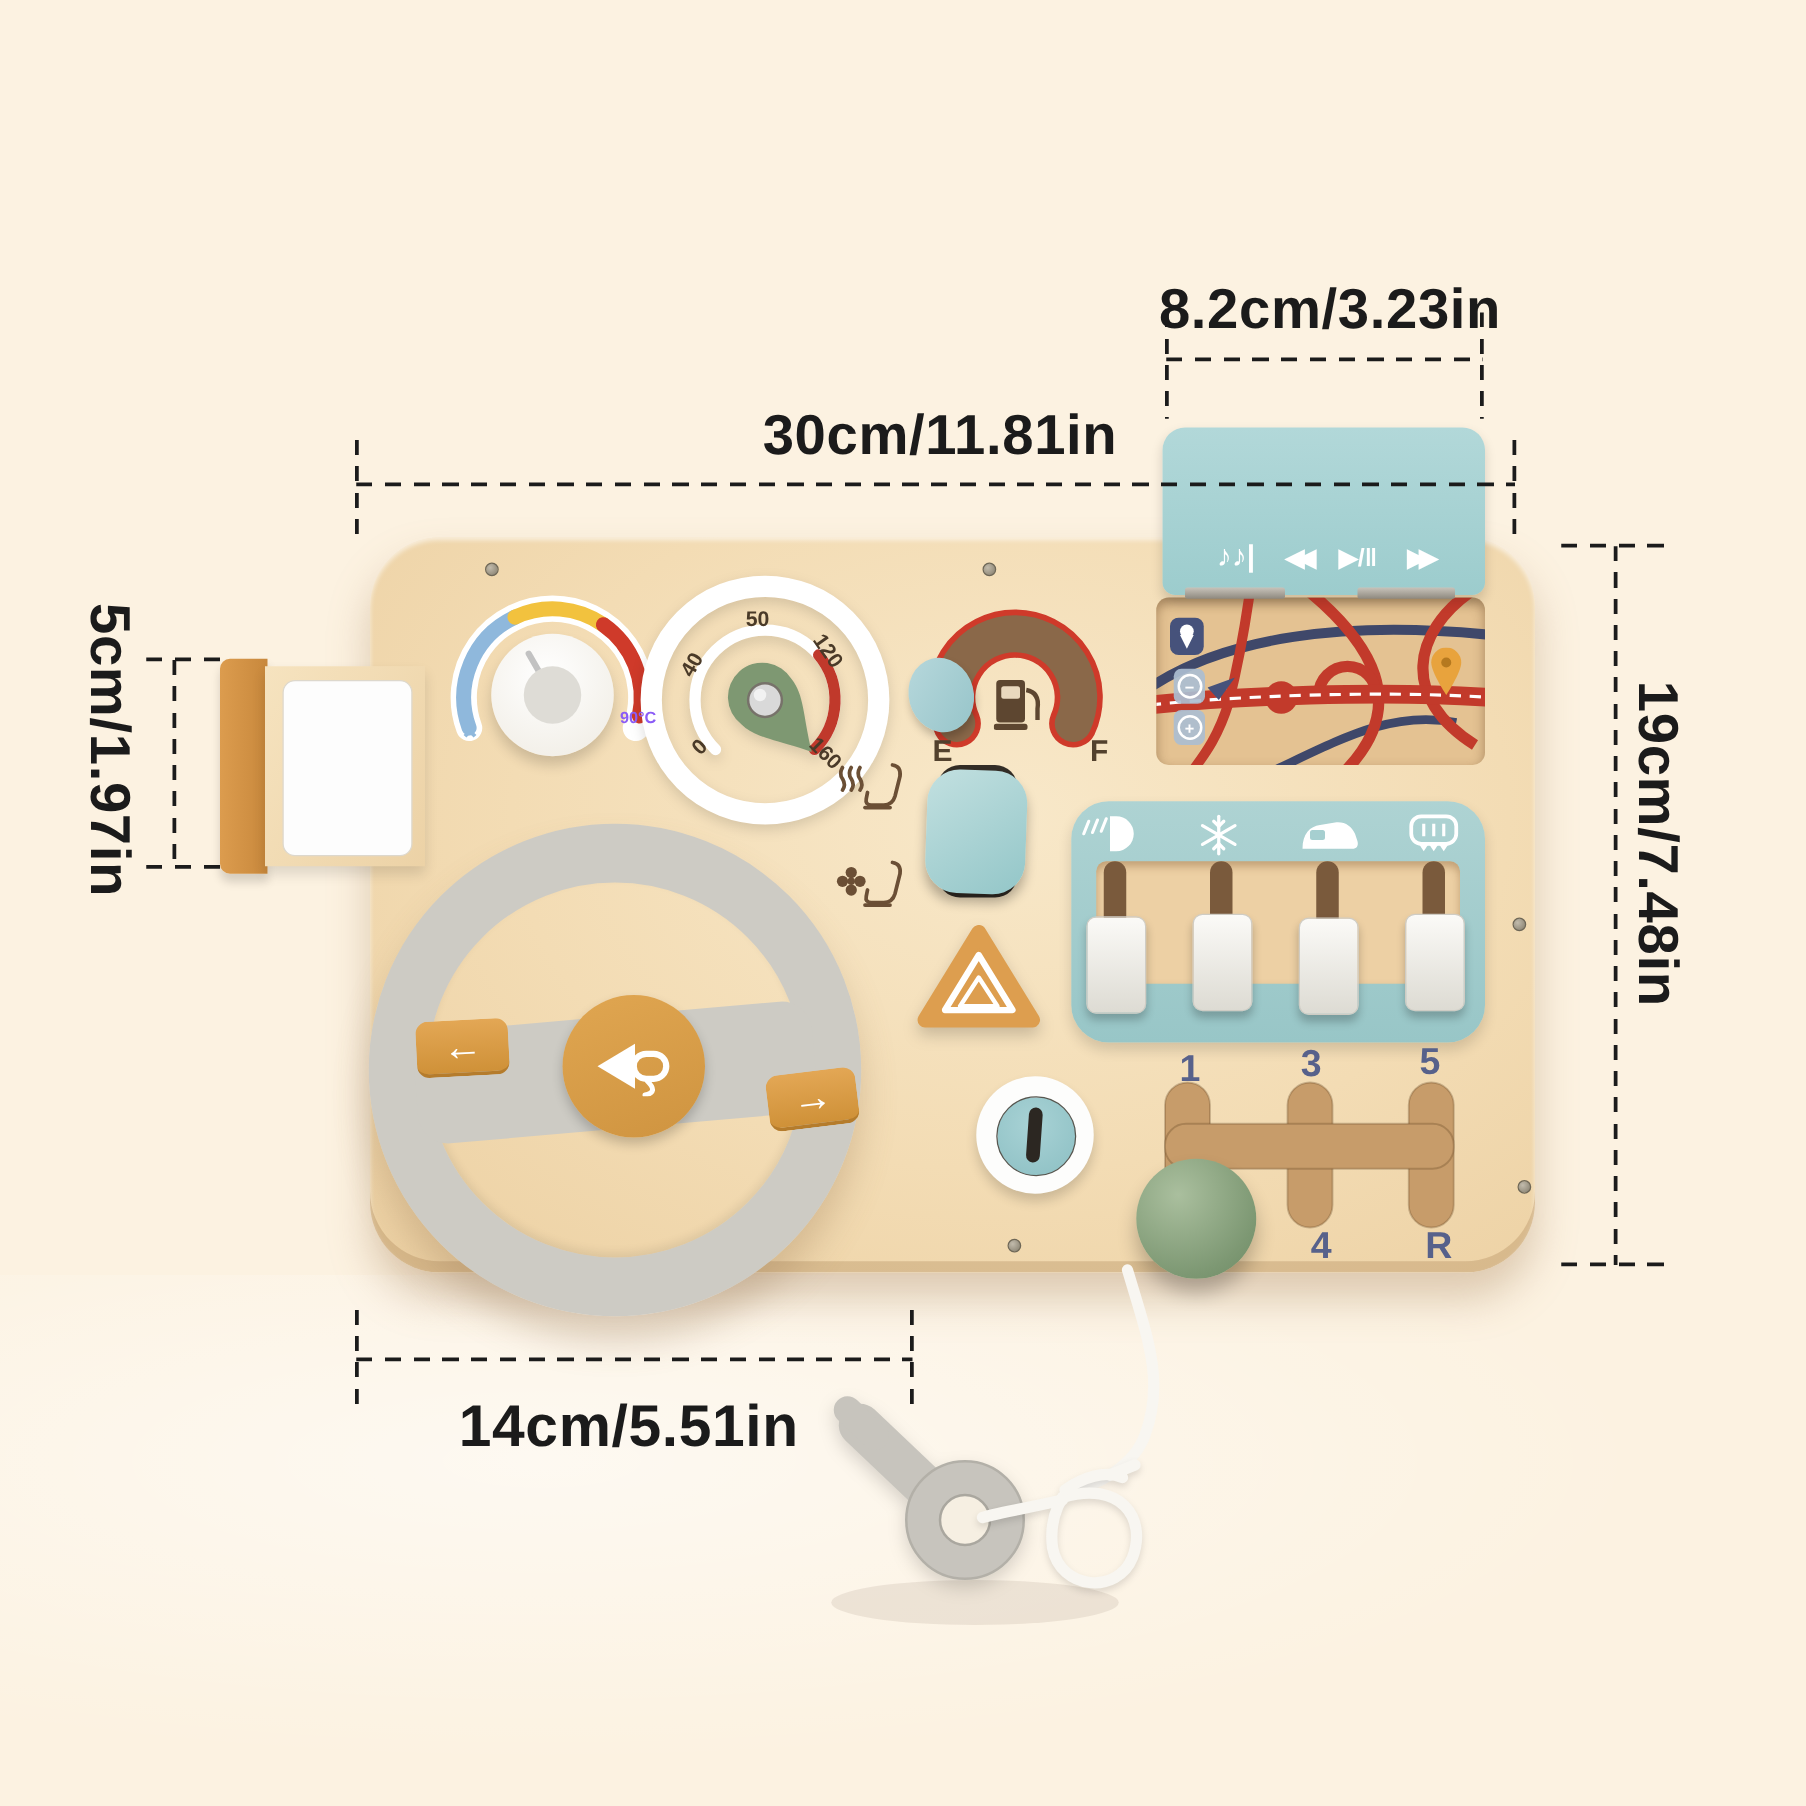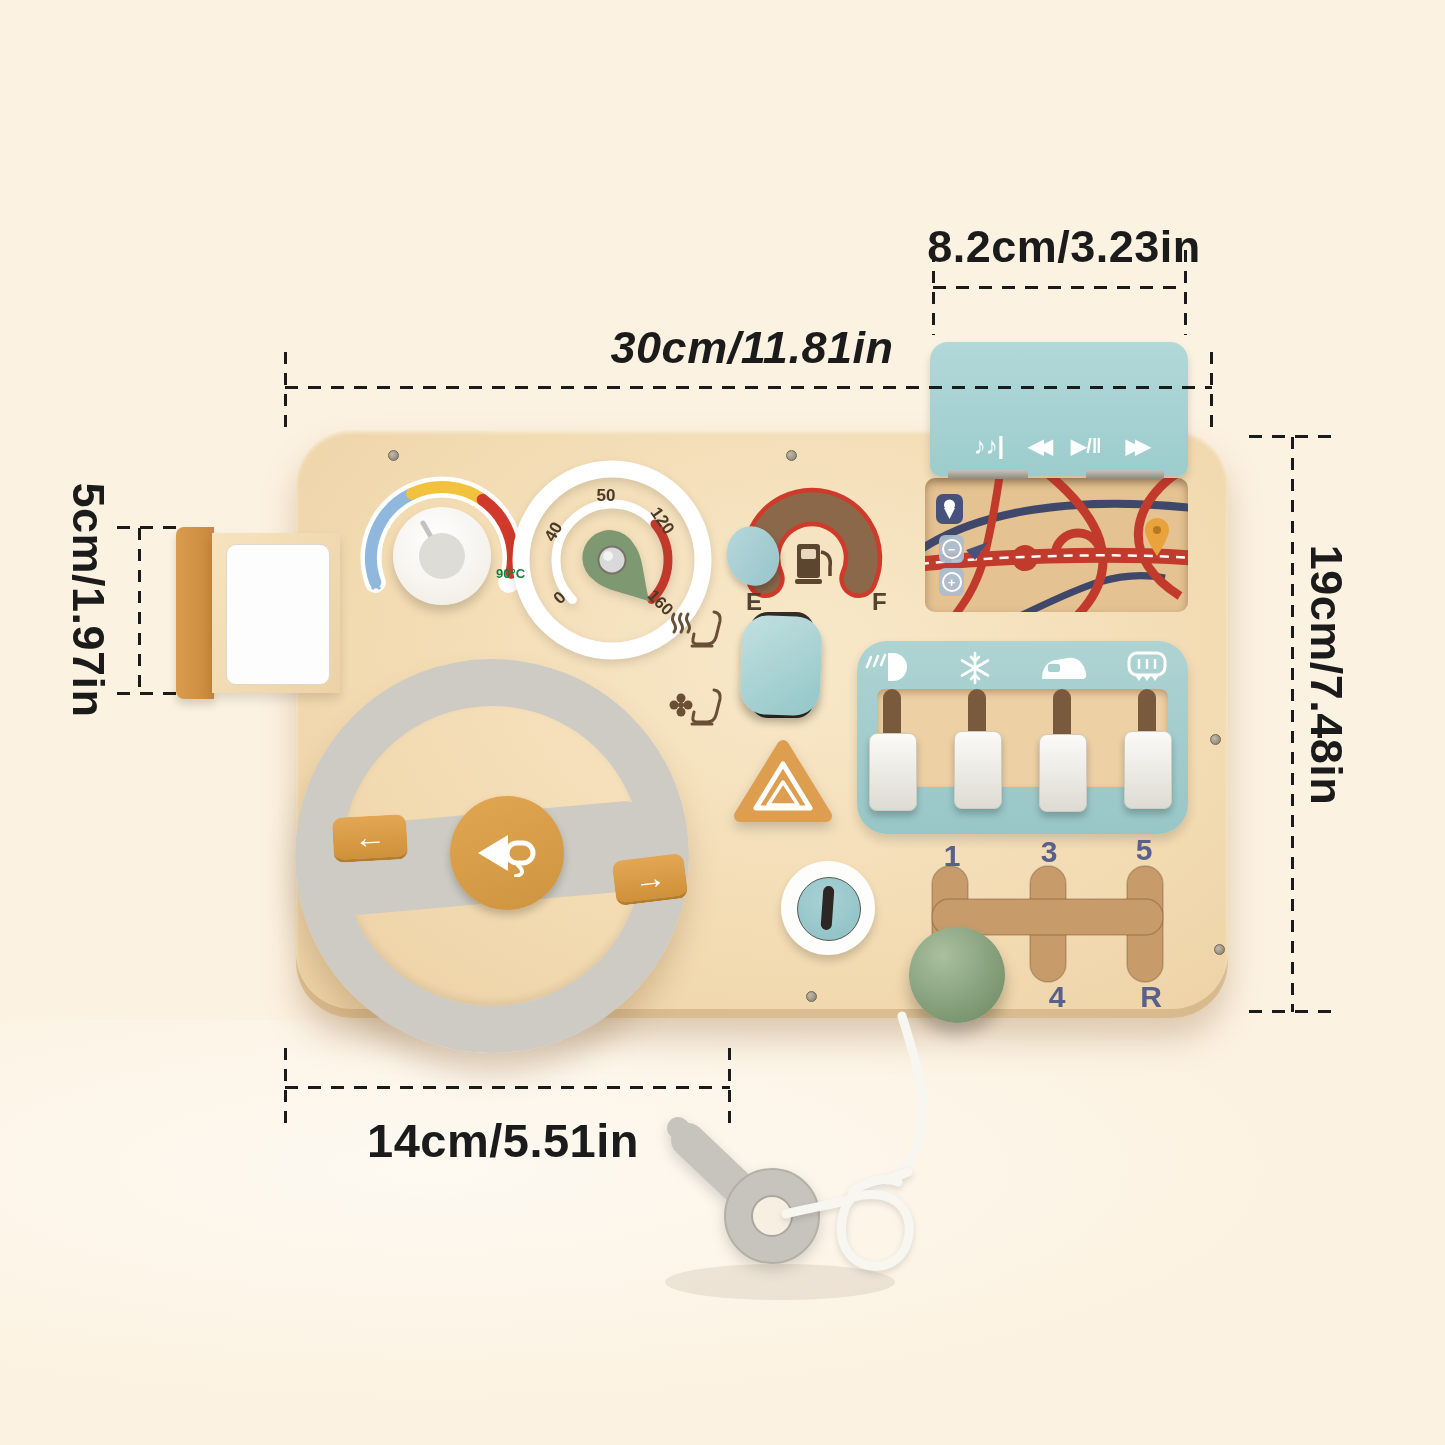--- a/index.html
+++ b/index.html
@@ -24,21 +24,21 @@
   
   .mirror-bar{position:absolute;left:176px;top:527px;width:38px;height:172px;border-radius:8px 0 0 8px;
     background:linear-gradient(90deg,#dc9c4e,#c8883c);z-index:8;box-shadow:0 6px 8px rgba(0,0,0,.15);}
   .mirror-frame{position:absolute;left:212px;top:533px;width:128px;height:160px;
     background:linear-gradient(120deg,#f6e3bf,#ecd2a6);z-index:8;box-shadow:0 6px 10px rgba(0,0,0,.12);}
   .mirror-glass{position:absolute;left:226px;top:544px;width:102px;height:139px;border-radius:10px;
     background:#fdfdfd;border:1px solid #ddd8cd;z-index:9;}
   
   .temp-knob{position:absolute;left:393px;top:507px;width:98px;height:98px;border-radius:50%;
     background:radial-gradient(circle at 45% 35%,#ffffff,#efebe2);box-shadow:0 7px 10px rgba(0,0,0,.16);z-index:8;}
-  .temp-max{position:absolute;left:496px;top:566px;font-size:13px;font-weight:700;color:#15803d;z-index:9;}
+  .temp-max{position:absolute;left:496px;top:566px;font-size:13px;font-weight:700;color:#8b5cf6;z-index:9;}
   .fuel-knob{position:absolute;left:727px;top:526px;width:52px;height:60px;border-radius:50%;
     transform:rotate(-15deg);background:linear-gradient(135deg,#b7d8dc,#96c4c9);
     box-shadow:0 5px 7px rgba(0,0,0,.22);z-index:10;}
   .fuel-ef{position:absolute;font-size:24px;font-weight:700;color:#53422e;z-index:9;}
   .spd-num{position:absolute;font-size:17px;font-weight:700;color:#4a3a28;z-index:9;
     transform:translate(-50%,-50%);}
   
   .flap{position:absolute;left:930px;top:342px;width:258px;height:134px;border-radius:18px 18px 10px 10px;
     background:linear-gradient(180deg,#b2d8d9,#9ccccd);box-shadow:0 5px 9px rgba(0,0,0,.15);z-index:20;}
   .flap-icons{position:absolute;left:0;right:0;bottom:16px;display:flex;justify-content:center;
@@ -318,21 +318,21 @@
     <circle cx="772" cy="1216" r="20" fill="none" stroke="#aaa79f" stroke-width="2"></circle>
   </g>
   <g fill="none" stroke="#f8f6f1" stroke-width="9" stroke-linecap="round" style="filter:drop-shadow(0 3px 3px rgba(0,0,0,.12));">
     <path d="M 850,1198 C 896,1184 918,1214 906,1246 C 894,1276 848,1272 842,1238 C 840,1222 844,1208 850,1198 Z"></path>
     <path d="M 850,1200 C 824,1206 800,1210 786,1214"></path>
     <path d="M 852,1192 C 866,1182 884,1176 898,1182"></path>
     <path d="M 888,1180 L 908,1172"></path>
   </g>
 </svg>
 
-<div class="dim-label" style="left:752px;top:348px;font-style:italic;">30cm/11.81in</div>
+<div class="dim-label" style="left:752px;top:348px;">30cm/11.81in</div>
 <div class="dash-h" style="left:285px;top:386px;width:927px;"></div>
 <div class="dash-v" style="left:284px;top:352px;height:78px;"></div>
 <div class="dash-v" style="left:1210px;top:352px;height:78px;"></div>
 
 <div class="dim-label" style="left:1064px;top:247px;text-align:right;">8.2cm/3.23in</div>
 <div class="dash-h" style="left:933px;top:286px;width:253px;"></div>
 <div class="dash-v" style="left:932px;top:250px;height:85px;"></div>
 <div class="dash-v" style="left:1184px;top:250px;height:85px;"></div>
 
 <div class="dim-label vert" style="left:1326px;top:675px;">19cm/7.48in</div>

